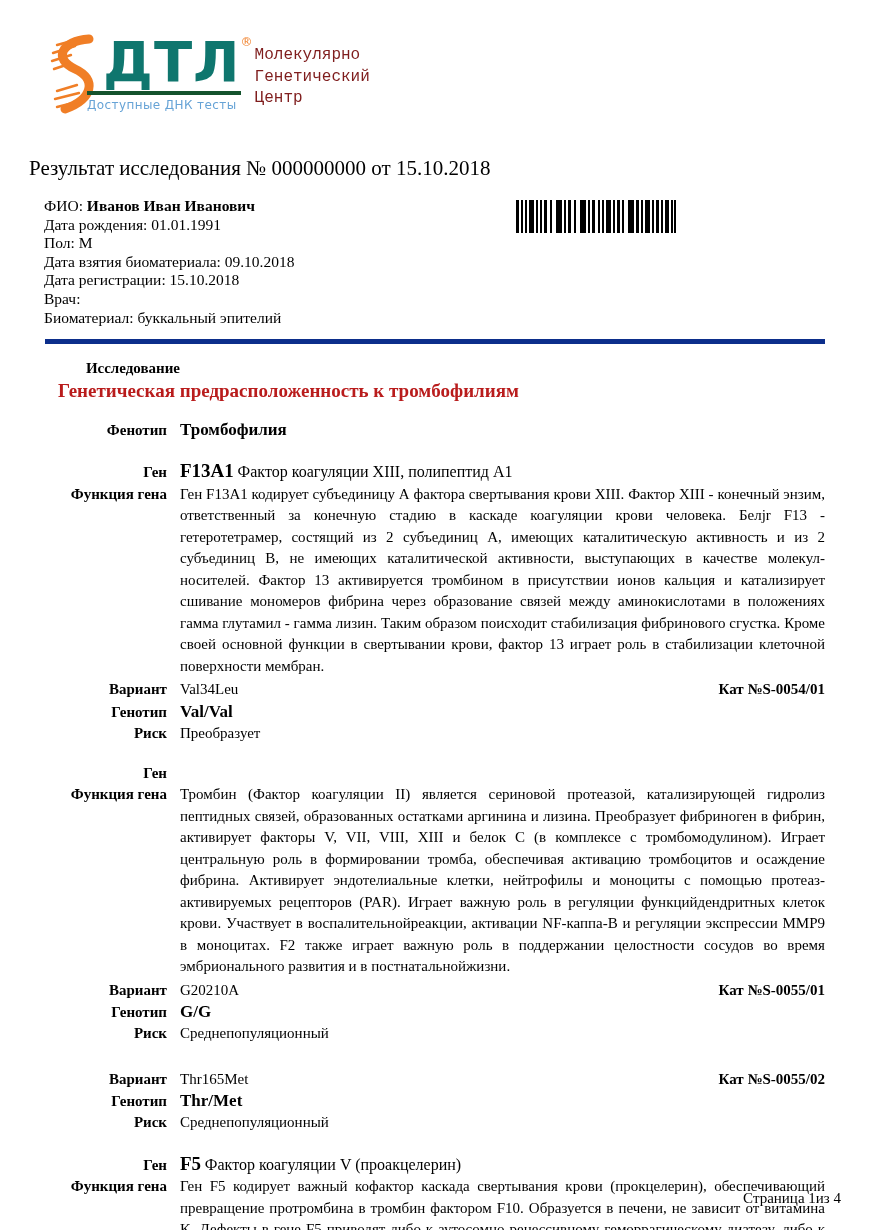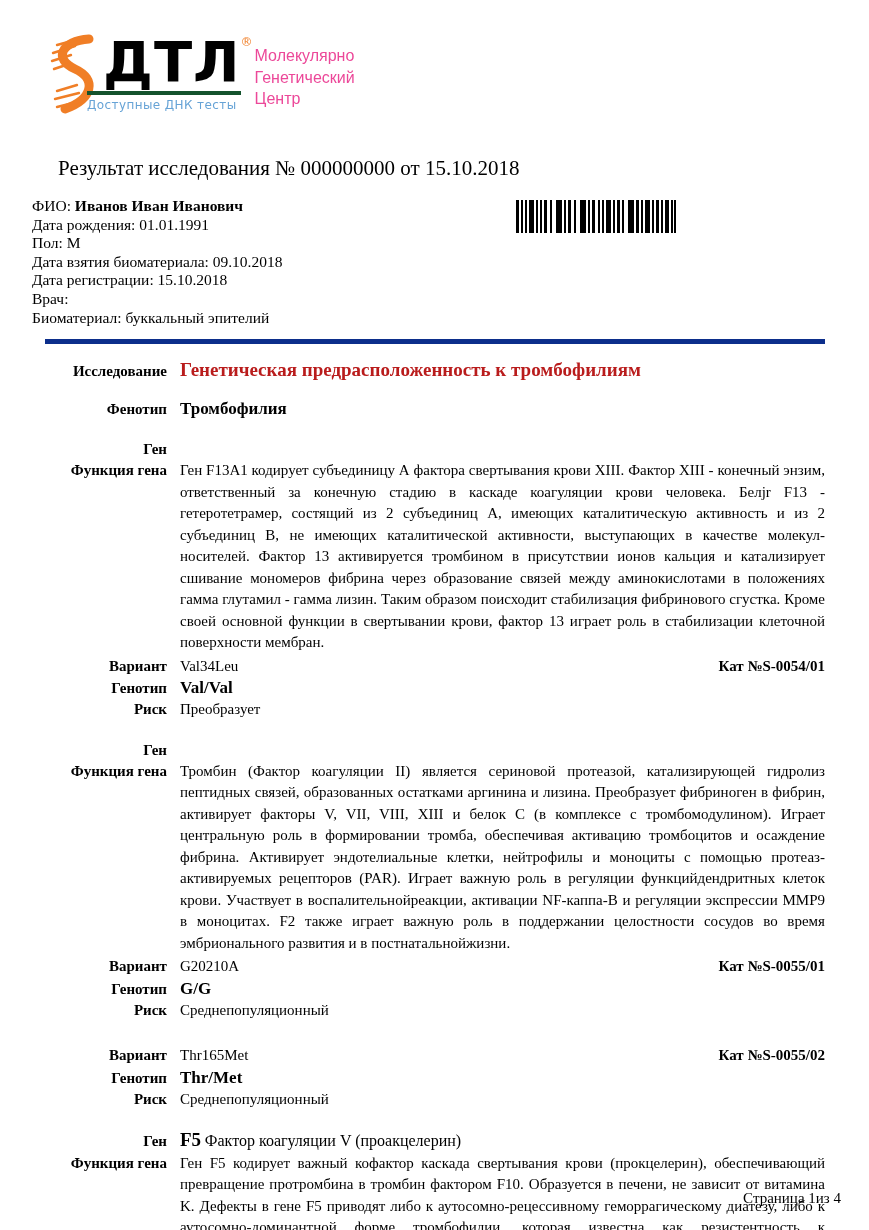--- a/index.html
+++ b/index.html
@@ -4,42 +4,42 @@
 <style>
   html,body{margin:0;padding:0;background:#fff;}
   .page{position:relative;width:869px;height:1230px;background:#fff;overflow:hidden;
         font-family:"Liberation Serif",serif;color:#000;}
 
   
   .logo{position:absolute;left:45px;top:33px;display:flex;}
   .helix{width:56px;height:84px;flex:0 0 auto;}
   .brand-block{position:relative;margin-left:2px;}
   .brand{font-family:"DejaVu Sans",sans-serif;font-weight:bold;font-size:56px;line-height:58px;
-         color:#000000;letter-spacing:1px;}
+         color:#0f766e;letter-spacing:1px;}
   .reg{position:absolute;top:2px;right:-12px;color:#f07e26;font-size:12px;
        font-family:"DejaVu Sans",sans-serif;}
   .logo-sub{border-top:4px solid #14532d;margin-top:0px;margin-left:-16px;padding-top:3px;
             color:#66a3d6;font-family:"DejaVu Sans",sans-serif;font-size:12px;letter-spacing:.4px;
             white-space:nowrap;}
-  .logo-right{margin-left:14px;padding-top:12px;color:#ec4899;
-              font-family:Liberation Sans, sans-serif;font-size:16px;line-height:21.5px;font-weight:500;}
+  .logo-right{margin-left:14px;padding-top:12px;color:#7f1d1d;
+              font-family:Liberation Mono, monospace;font-size:16px;line-height:21.5px;font-weight:500;}
 
   
-  .doc-title{position:absolute;left:58px;top:156px;font-size:21px;}
-  .patient{position:absolute;left:32px;top:197px;font-size:15.5px;line-height:18.6px;}
+  .doc-title{position:absolute;left:29px;top:156px;font-size:21px;}
+  .patient{position:absolute;left:44px;top:197px;font-size:15.5px;line-height:18.6px;}
   .patient .fio-value{font-weight:bold;}
   .barcode{position:absolute;left:516px;top:200px;width:160px;height:33px;}
 
   
   .rule{position:absolute;left:45px;top:339px;width:780px;height:5px;background:#0c2e8b;}
   .report{position:absolute;left:45px;top:352px;width:780px;}
   .row{display:flex;align-items:baseline;}
   .lbl{width:122px;min-width:122px;text-align:right;font-weight:bold;font-size:15px;line-height:21px;}
   .val{margin-left:13px;flex:1;font-size:15px;line-height:21.5px;}
-  .row-study{padding-top:6px;}
+  .row-study{padding-top:6px;flex-direction:column;}
   .row-study .val{font-size:19px;font-weight:bold;color:#b91c1c;line-height:24px;}
   .row-phenotype{margin-top:16px;justify-content:center;}
   .row-phenotype .val{font-size:17px;font-weight:bold;line-height:22px;}
   .gene-section{margin-top:19px;}
   .gsym{font-weight:bold;font-size:19px;}
   .gname{font-size:16px;}
   .row-func .val{text-align:justify;margin-left:13px;}
   .vgroup{margin-top:2px;}
   .vgroup + .vgroup{margin-top:24px;}
   .variant-line{overflow:hidden;}
@@ -136,20 +136,21 @@
     </div>
 
     <div class="row row-phenotype">
       <div class="lbl">Фенотип</div>
       <div class="val">Тромбофилия</div>
     </div>
 
     <div class="gene-section">
       <div class="row">
         <div class="lbl">Ген</div>
+        <div class="val"><span class="gsym">F13A1</span> <span class="gname">Фактор коагуляции XIII, полипептид А1</span></div>
       </div>
       <div class="row row-func">
         <div class="lbl">Функция гена</div>
         <div class="val">Ген F13A1 кодирует субъединицу А фактора свертывания крови XIII. Фактор XIII - конечный энзим, ответственный за конечную стадию в каскаде коагуляции крови человека. Белjr F13 - гетеротетрамер, состящий из 2 субъединиц А, имеющих каталитическую активность и из 2 субъединиц В, не имеющих каталитической активности, выступающих в качестве молекул-носителей. Фактор 13 активируется тромбином в присутствии ионов кальция и катализирует сшивание мономеров фибрина через образование связей между аминокислотами в положениях гамма глутамил - гамма лизин. Таким образом поисходит стабилизация фибринового сгустка. Кроме своей основной функции в свертывании крови, фактор 13 играет роль в стабилизации клеточной поверхности мембран.</div>
       </div>
       <div class="vgroup">
         <div class="row">
           <div class="lbl">Вариант</div>
           <div class="val variant-line"><span class="kat">Кат №S-0054/01</span><span>Val34Leu</span></div>
         </div>

